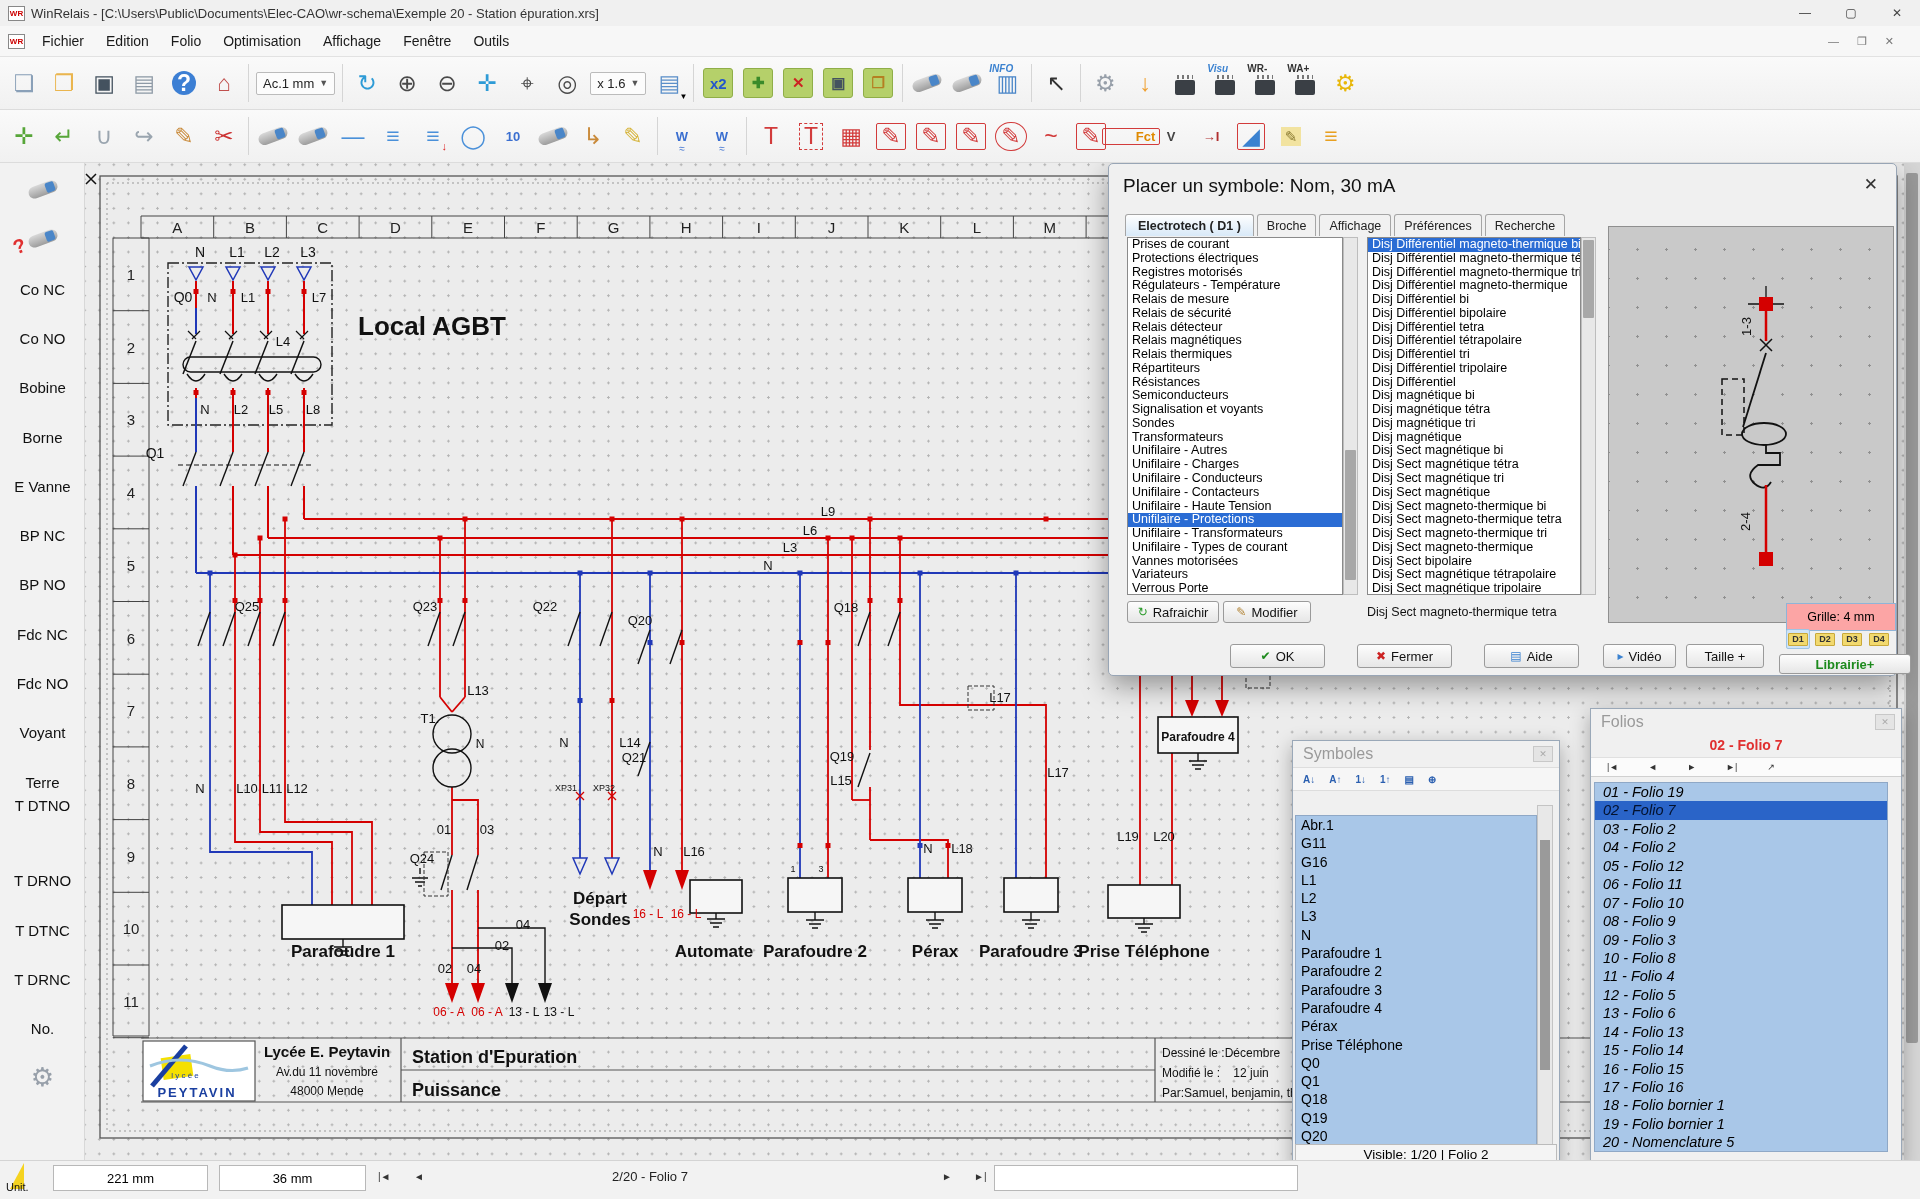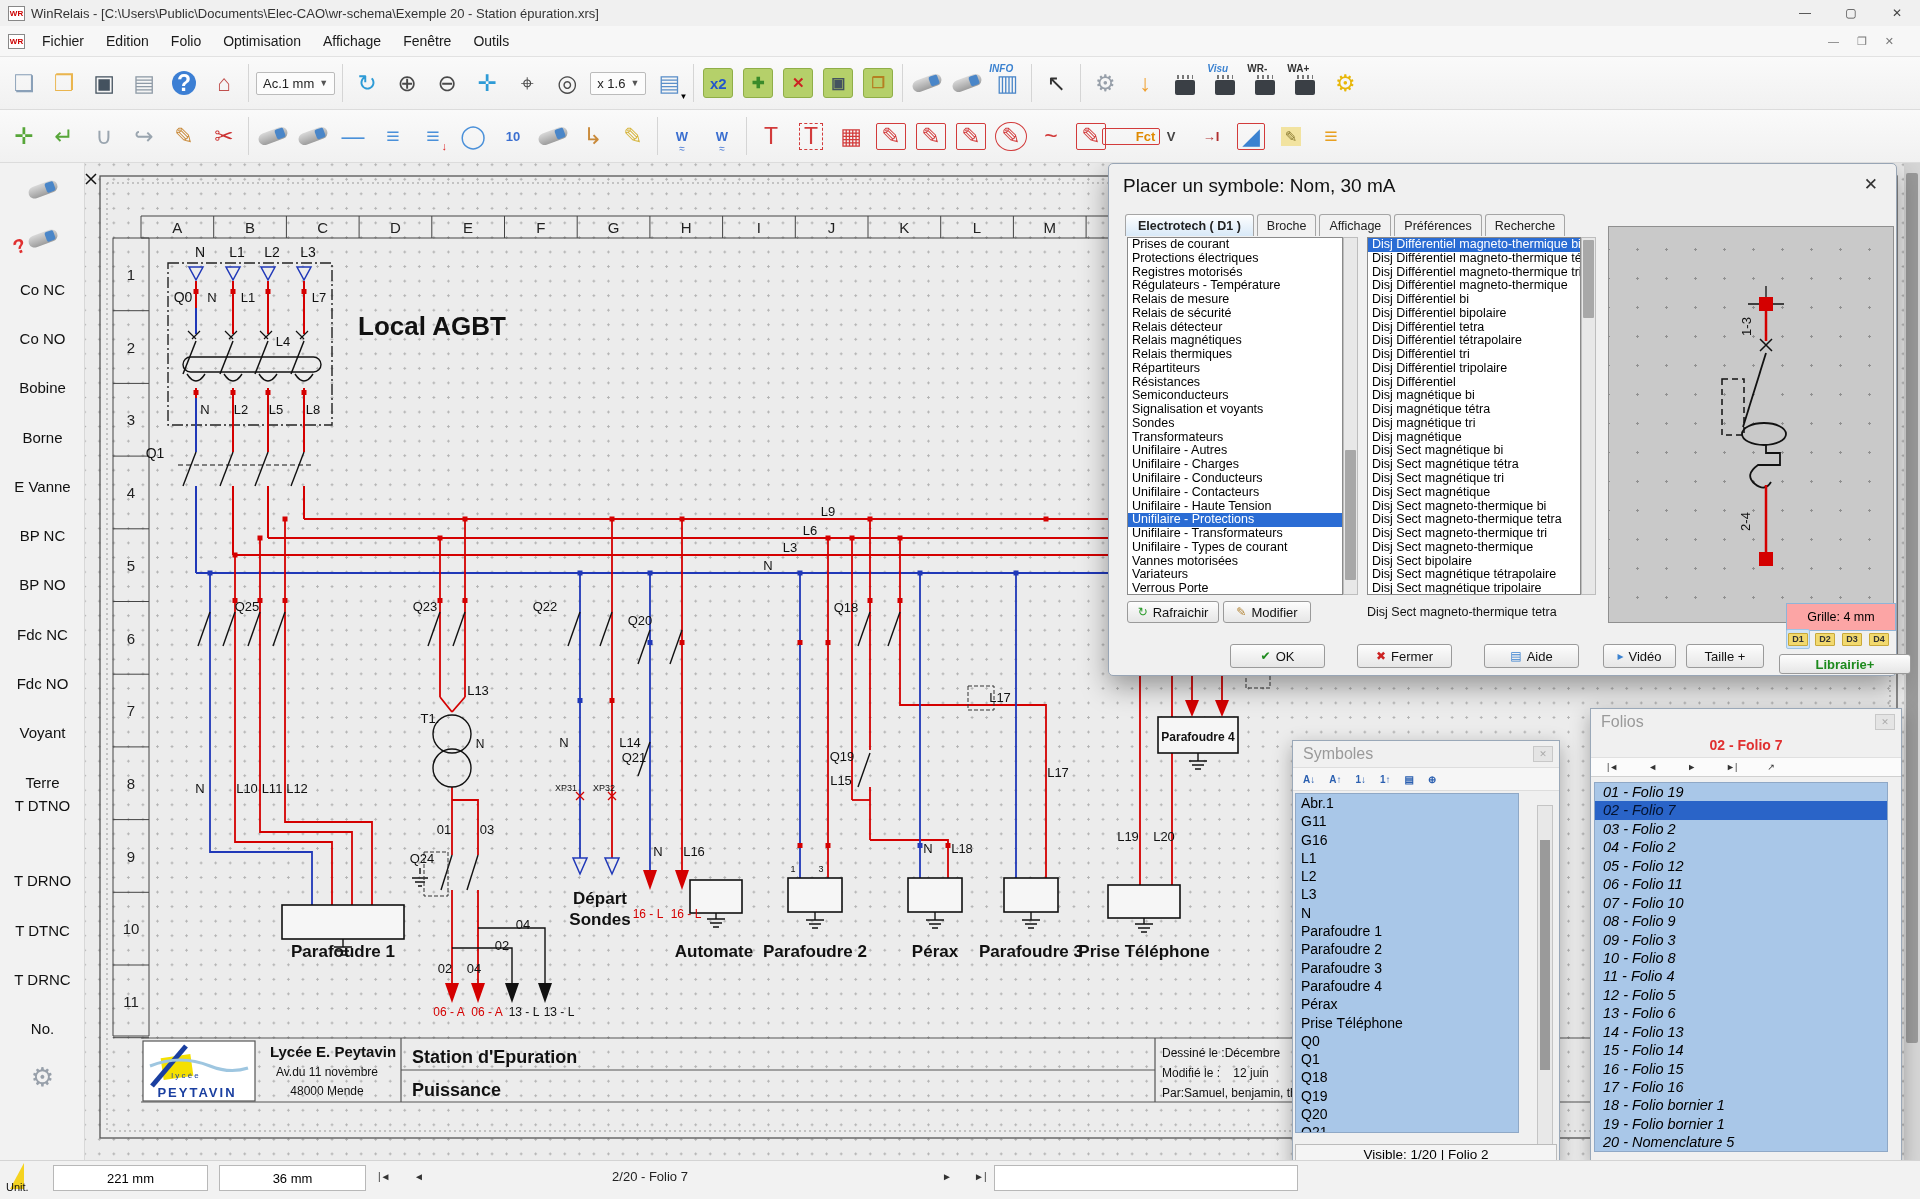--- a/index.html
+++ b/index.html
@@ -93,21 +93,21 @@
   #librairie{left:670px;top:490px;width:132px;height:20px;font-weight:bold;color:#1d8a1d;font-size:13px}
   
   .palette{background:#f0f0f0;border:1px solid #9aa8b8;box-shadow:0 6px 18px rgba(0,0,0,.3);z-index:12}
   .pal-title{height:26px;display:flex;align-items:center;padding-left:10px;font-size:16px;color:#9a9a9a}
   .pal-close{margin-left:auto;margin-right:6px;width:20px;height:16px;background:#e4e4e4;border:1px solid #c8c8c8;
     color:#aaa;font-size:9px;display:flex;align-items:center;justify-content:center}
   #symbols-panel{left:1292px;top:740px;width:268px;height:428px}
   #sym-tools{height:24px;background:#f6f6f6;border-top:1px solid #ddd;border-bottom:1px solid #ddd;
     display:flex;align-items:center;gap:14px;padding-left:10px}
   #sym-tools span{font-size:10px;font-weight:bold;color:#2a5fb0}
-  #sym-list{position:absolute;left:2px;top:52px;width:224px;height:340px;background:#a9c7e8;overflow:hidden;
+  #sym-list{position:absolute;left:2px;top:74px;width:242px;height:340px;background:#a9c7e8;overflow:hidden;
     font-size:14px;border:1px solid #8fa8c6}
   #sym-list .it{height:18.3px;line-height:18.3px;padding-left:5px}
   #sym-scroll{position:absolute;left:244px;top:64px;width:16px;height:340px;background:#e8e8e8;border:1px solid #c4c4c4}
   #sym-scroll .th{position:absolute;left:2px;top:34px;width:10px;height:230px;background:#9a9a9a}
   #sym-status{position:absolute;left:2px;bottom:3px;width:262px;height:20px;border:1px solid #bbb;background:#f4f4f4;
     font-size:13.5px;display:flex;align-items:center;justify-content:center}
   #folios-panel{left:1590px;top:708px;width:312px;height:454px}
   #folio-current{height:22px;text-align:center;font:bold 14px "Liberation Sans",sans-serif;color:#e03030;padding-top:2px}
   #folio-nav{height:20px;background:#fbfbfb;border-top:1px solid #e0e0e0;border-bottom:1px solid #d0d0d0;
     display:flex;gap:30px;padding-left:16px;align-items:center}
@@ -734,21 +734,21 @@
       <span class="lbl" style="left: 604px; top: 788px; font-size: 9px;">XP32</span>
       <span class="lbl" style="left: 793px; top: 869px; font-size: 9px;">1</span>
       <span class="lbl" style="left: 821px; top: 869px; font-size: 9px;">3</span>
       <span class="lbl" style="left: 343px; top: 951px; font-size: 17px; font-weight: bold;">Parafoudre 1</span>
       <span class="lbl" style="left: 714px; top: 951px; font-size: 17px; font-weight: bold;">Automate</span>
       <span class="lbl" style="left: 815px; top: 951px; font-size: 17px; font-weight: bold;">Parafoudre 2</span>
       <span class="lbl" style="left: 935px; top: 951px; font-size: 17px; font-weight: bold;">Pérax</span>
       <span class="lbl" style="left: 1031px; top: 951px; font-size: 17px; font-weight: bold;">Parafoudre 3</span>
       <span class="lbl" style="left: 1144px; top: 951px; font-size: 17px; font-weight: bold;">Prise Téléphone</span>
       <span class="lbl" style="left: 1198px; top: 737px; font-size: 12px; font-weight: bold;">Parafoudre 4</span>
-      <span class="lbl" style="left: 327px; top: 1051px; font-size: 15px; font-weight: bold; margin-left: 6px;">Lycée E. Peytavin</span>
+      <span class="lbl" style="left: 327px; top: 1051px; font-size: 15px; font-weight: bold;">Lycée E. Peytavin</span>
       <span class="lbl" style="left: 327px; top: 1072px; font-size: 12px;">Av.du 11 novembre</span>
       <span class="lbl" style="left: 327px; top: 1091px; font-size: 12px;">48000 Mende</span>
       <span class="lbl left" style="left: 412px; top: 1057px; font-size: 18px; font-weight: bold;">Station d'Epuration</span>
       <span class="lbl left" style="left: 412px; top: 1090px; font-size: 18px; font-weight: bold;">Puissance</span>
       <span class="lbl left" style="left: 1162px; top: 1053px; font-size: 12px;">Dessiné le :Décembre</span>
       <span class="lbl left" style="left: 1162px; top: 1073px; font-size: 12px;">Modifié le :    12 juin</span>
       <span class="lbl left" style="left: 1162px; top: 1093px; font-size: 12px;">Par:Samuel, benjamin, th</span>
       <span class="lbl" style="left: 185px; top: 1076px; font-size: 8px; color: rgb(26, 63, 160);">l y c é e</span>
       <span class="lbl" style="left: 197px; top: 1092px; font-size: 13px; font-weight: bold; color: rgb(26, 63, 160); letter-spacing: 2px;">PEYTAVIN</span>
     </div>

